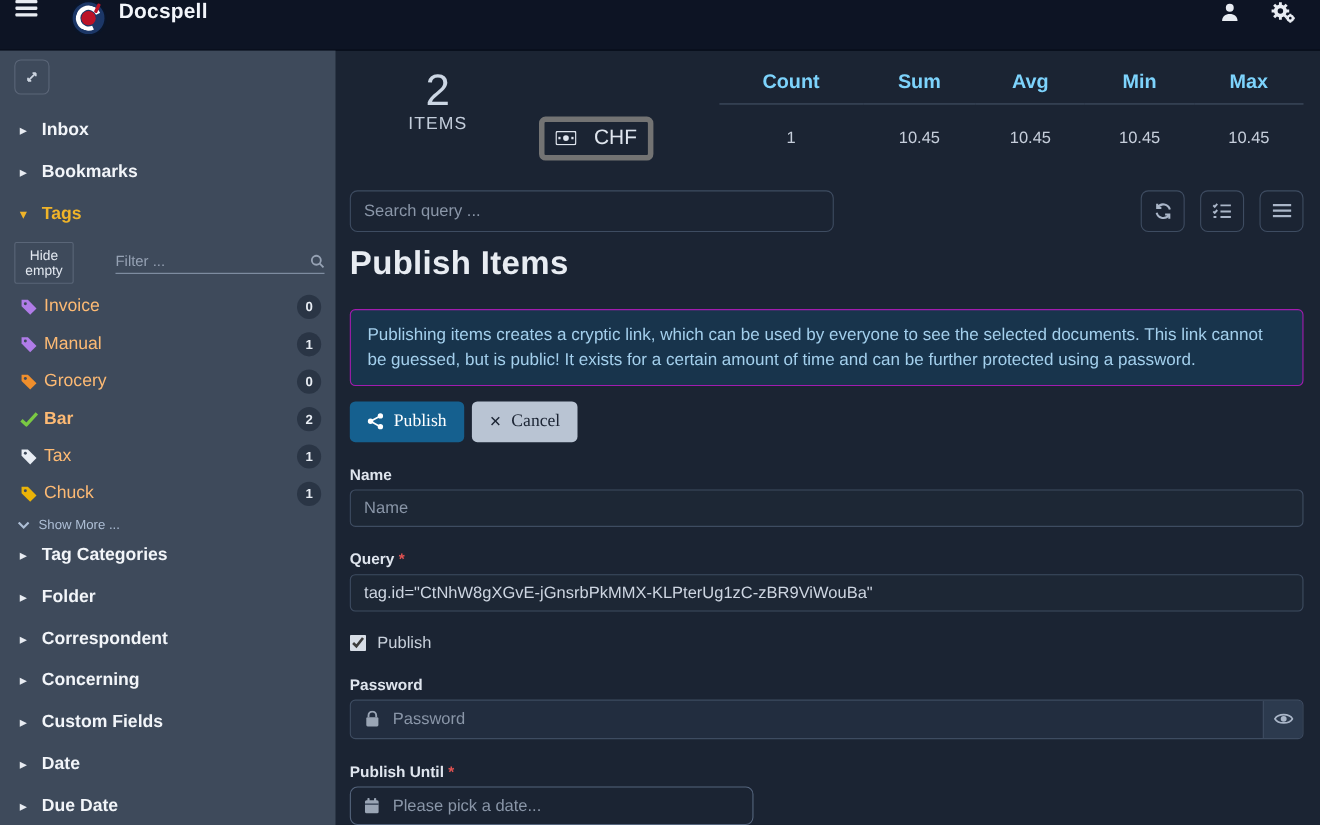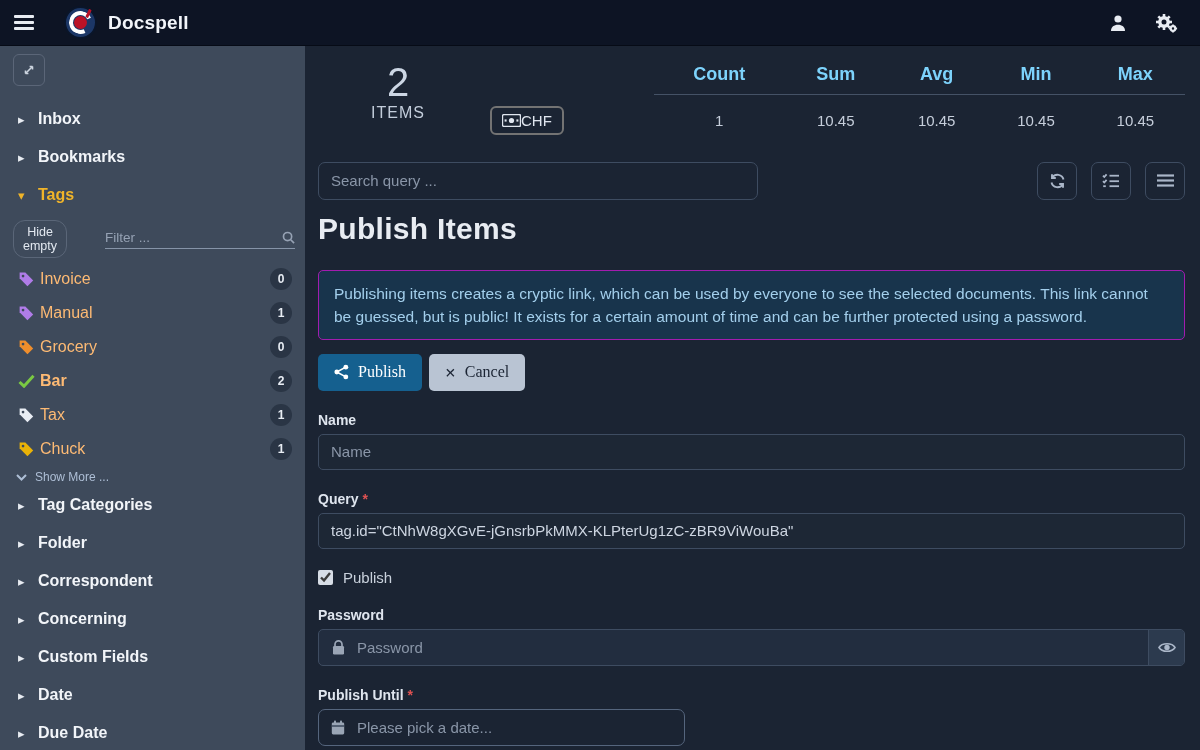--- a/index.html
+++ b/index.html
@@ -7,21 +7,21 @@
   body {
     font-family:"Liberation Sans","DejaVu Sans",sans-serif;
     background:#1b2433; color:#dfe5ee;
     display:flex; flex-direction:column;
   }
   svg { display:block; }
 
   
   .navbar {
     height:46px; background:#0d1424; flex:0 0 46px;
-    display:flex; align-items:center; padding:0 14px;
+    display:flex; align-items:flex-start; padding:0 14px;
     border-bottom:1px solid #060b16;
   }
   .burger { width:20px; display:flex; flex-direction:column; gap:3px; cursor:pointer; }
   .burger span { height:3px; background:#e8ecf2; border-radius:1px; }
   .logo {
     width:33px; height:33px; border-radius:50%; background:#1c3767;
     margin-left:30px; position:relative; border:2px solid #0a1529;
   }
   .logo .ring { position:absolute; inset:3px; border:4px solid #ffffff; border-radius:50%; border-right-color:transparent; transform:rotate(20deg); }
   .logo .dot { position:absolute; left:8px; top:8px; width:13px; height:13px; background:#bb1227; border-radius:50%; }
@@ -41,21 +41,21 @@
     color:#cdd5e0; cursor:pointer;
   }
   .side-item { display:flex; align-items:center; padding:0 14px 0 18px; height:38px; cursor:pointer; }
   .side-item .caret { width:20px; font-size:13px; color:#e8ecf2; }
   .side-item .lbl { font-size:16px; font-weight:bold; color:#f2f5f9; }
   .side-item.first { margin-top:14px; }
   .side-item.amber .caret, .side-item.amber .lbl { color:#f0b429; }
 
   .tags-tools { display:flex; align-items:center; padding:6px 14px 4px 13px; }
   .hide-empty {
-    border:1px solid #5a6678; border-radius:12px; padding:4px 9px;
+    border:1px solid #5a6678; border-radius:2px; padding:4px 9px;
     font-size:12.5px; color:#e2e8f0; background:transparent; cursor:pointer;
   }
   .filter-wrap { flex:1; margin-left:38px; display:flex; align-items:center; border-bottom:1px solid #8694a8; padding-bottom:3px; }
   .filter-wrap input {
     flex:1; background:transparent; border:none; outline:none;
     font-size:13.5px; color:#dfe5ee; font-family:inherit;
   }
   .filter-wrap input::placeholder { color:#96a2b4; }
   .filter-wrap .mag { color:#96a2b4; }
 
@@ -75,22 +75,22 @@
 
   .stats-row { display:flex; align-items:flex-start; }
   .stat-block { width:160px; text-align:center; padding-top:4px; }
   .stat-num { font-size:40px; line-height:44px; color:#ccd6e4; }
   .stat-lbl { font-size:16px; font-weight:normal; letter-spacing:1px; color:#c3cddb; }
   .stats-table { flex:1; margin-left:8px; border-collapse:collapse; }
   .stats-table th { font-size:18px; font-weight:bold; color:#7dd3fc; text-align:center; padding:8px 4px 9px; border-bottom:1px solid #455266; }
   .stats-table td { font-size:15px; color:#c6cedb; text-align:center; padding:11px 4px; }
   .stats-table .cur-cell { text-align:left; border-bottom:none; }
   .chf-badge {
-    display:inline-flex; align-items:center; gap:0; border:2px solid #737373;
-    border-radius:6px; padding:4px 10px; font-size:15px; color:#dfe5ee;
+    display:inline-flex; align-items:center; gap:16px; border:5px solid #737373;
+    border-radius:6px; padding:4px 10px; font-size:19px; color:#dfe5ee;
   }
 
   .search-row { display:flex; align-items:center; margin-top:16px; }
   .search-input {
     width:440px; height:38px; background:transparent; border:1px solid #3e4c61; border-radius:7px;
     padding:0 12px; font-size:15px; color:#dfe5ee; outline:none; font-family:inherit;
   }
   .search-input::placeholder { color:#8a96a8; }
   .tool-btns { margin-left:auto; display:flex; gap:14px; }
   .tool-btn {

